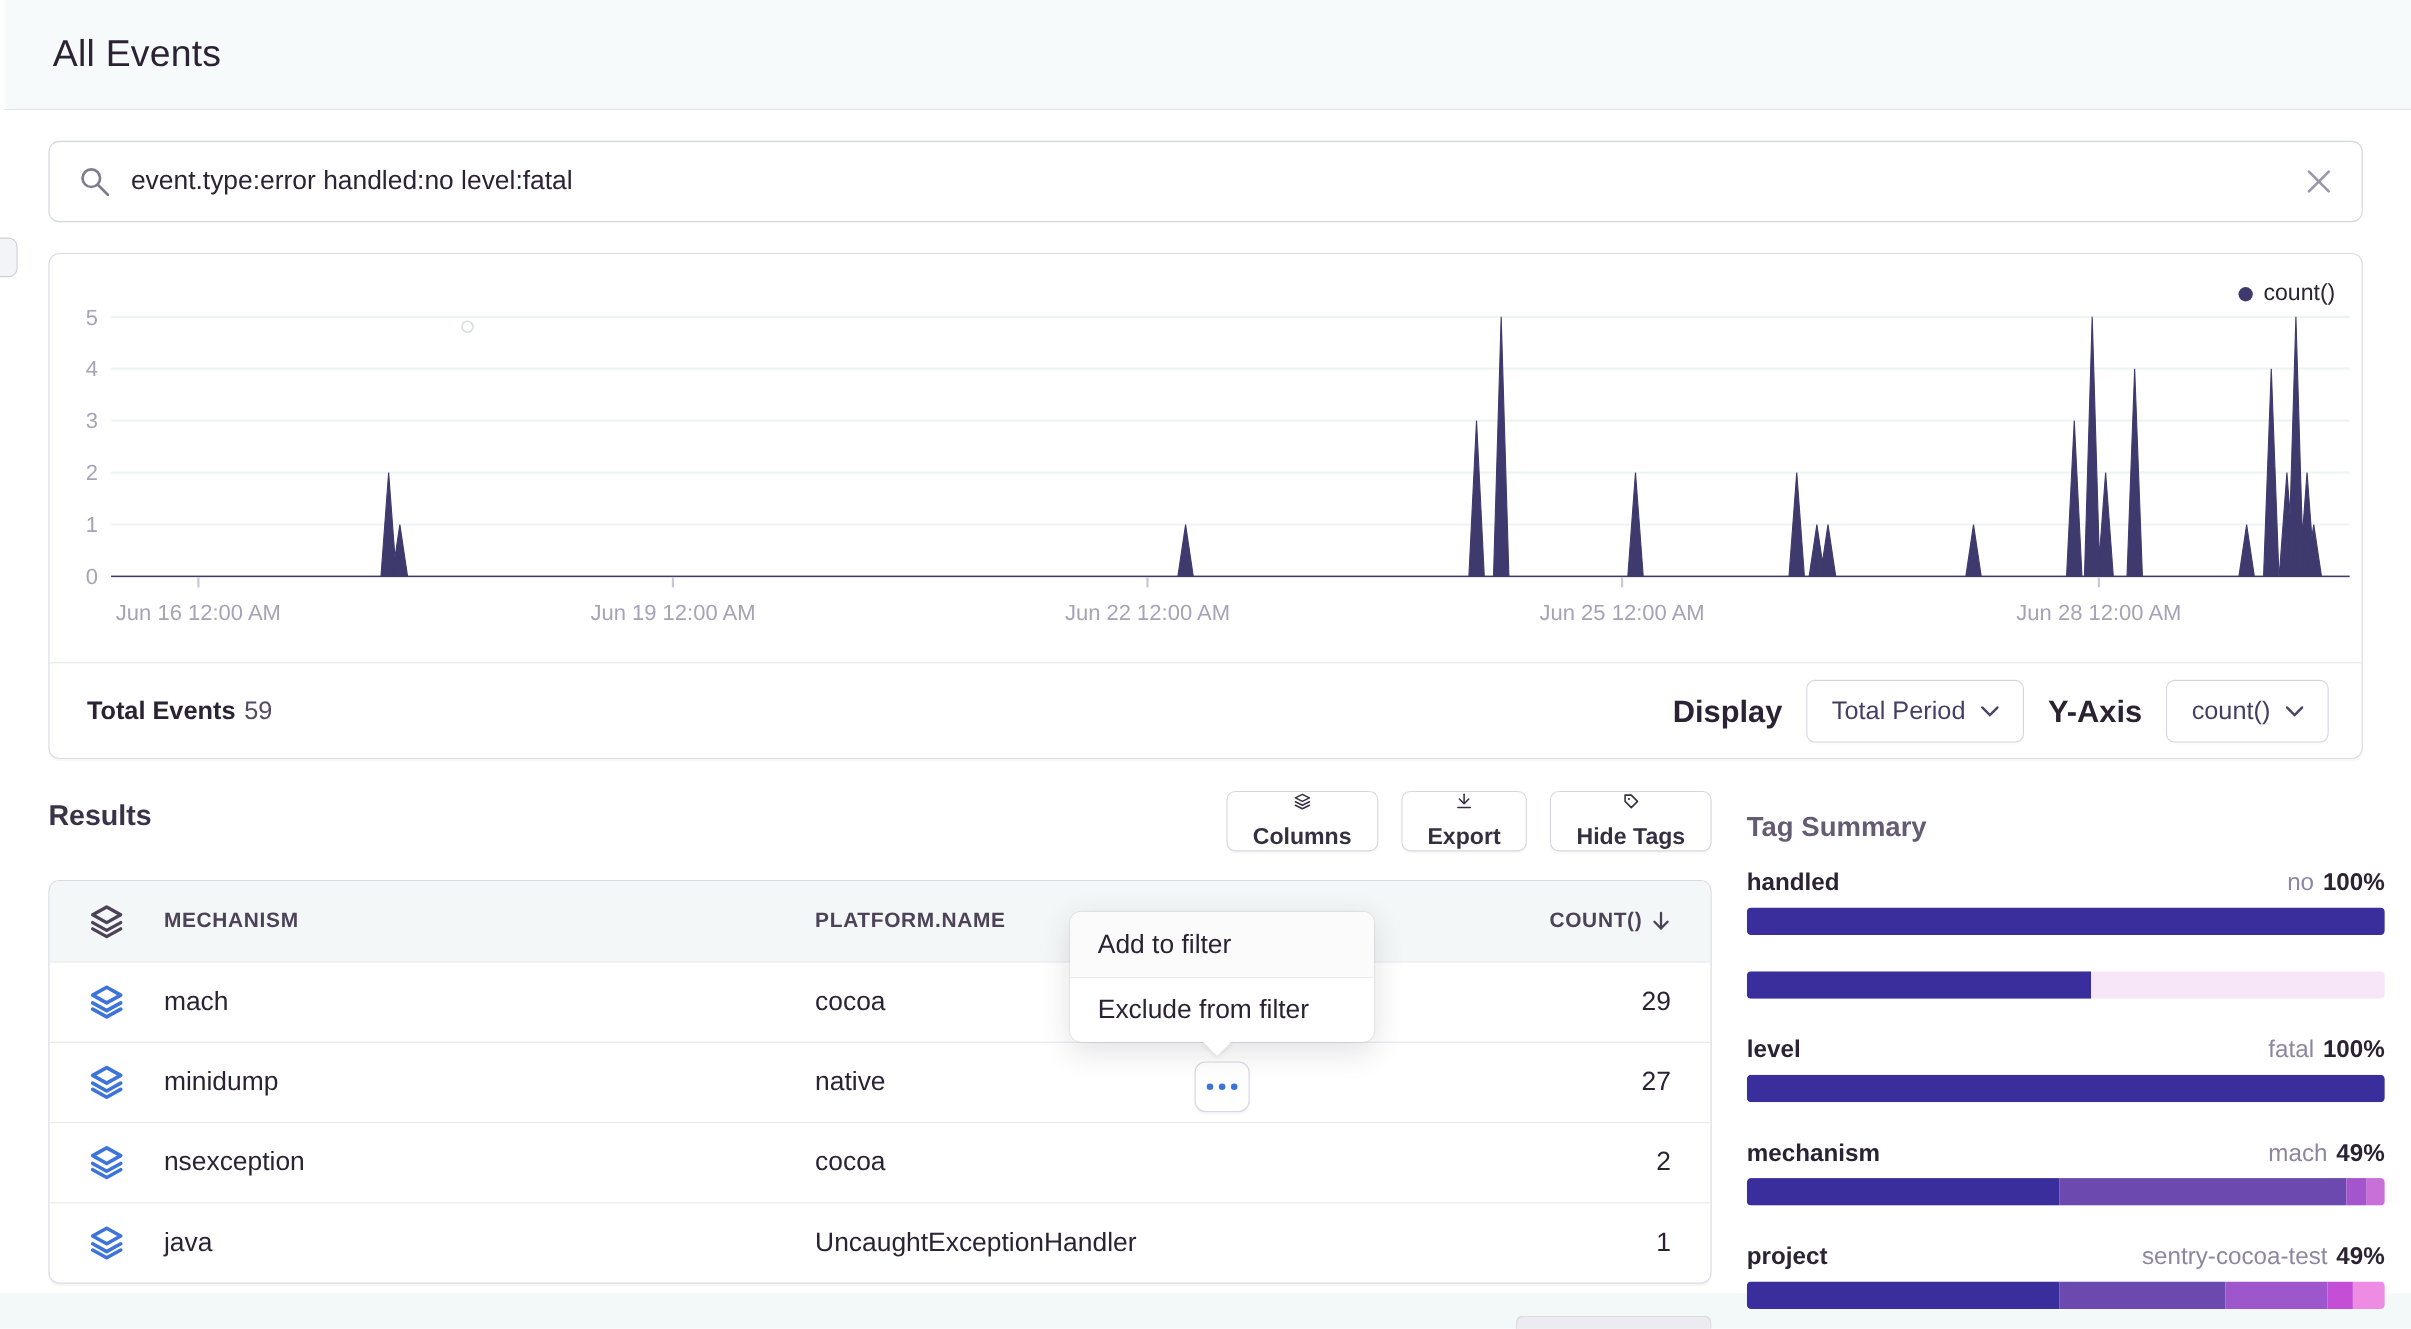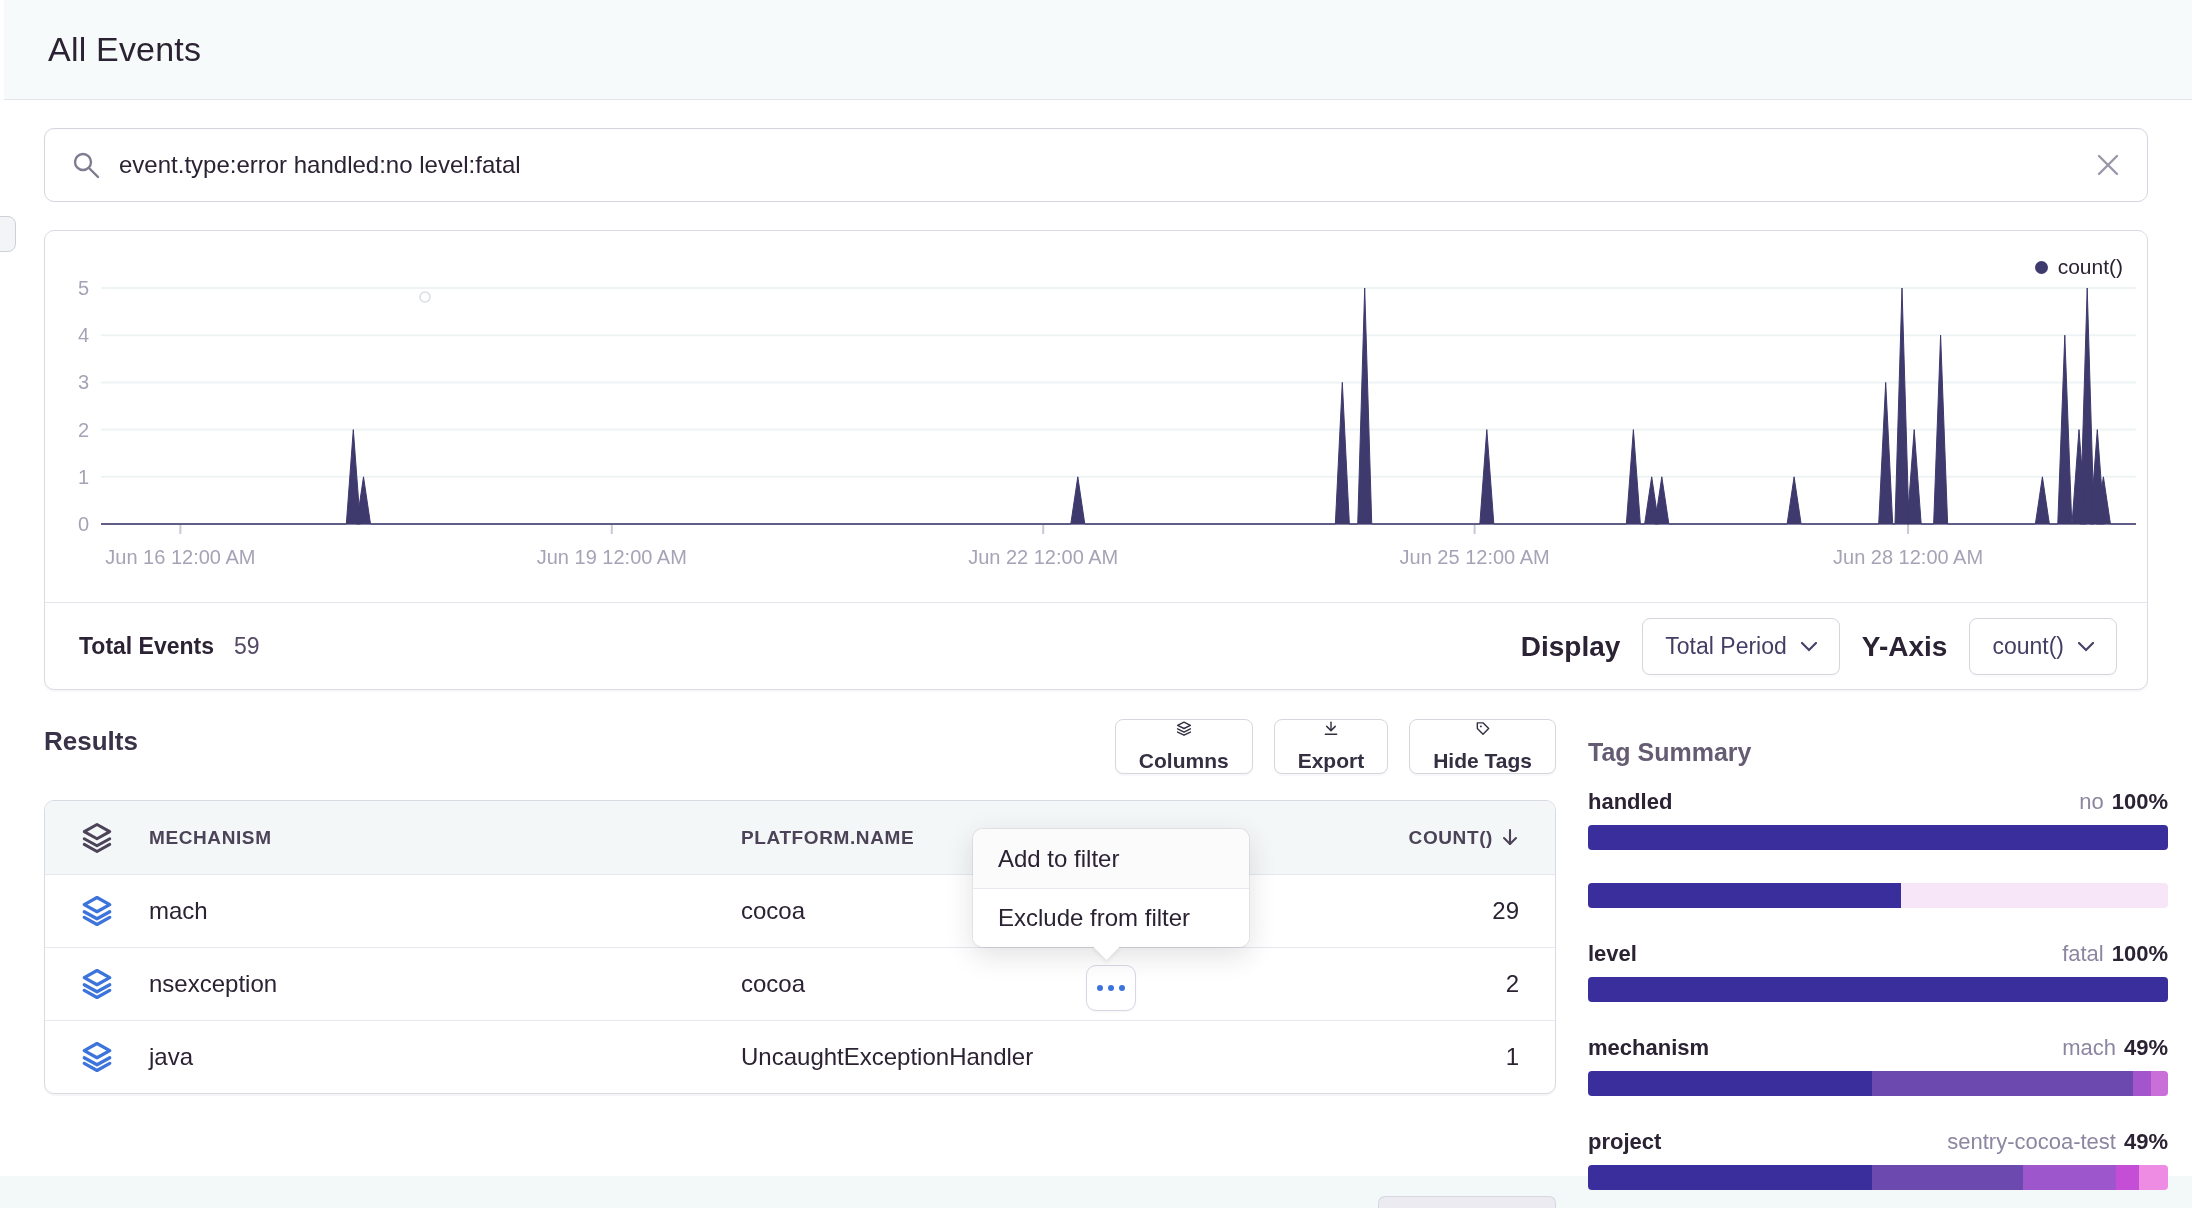--- a/index.html
+++ b/index.html
@@ -46,21 +46,21 @@
   }
   .legend-dot { width:13px; height:13px; border-radius:50%; background:#3e3a6d; }
   #chart-svg { position:absolute; left:0; top:0; }
 
   .chart-footer {
     position:absolute; left:0; top:371px; width:100%; height:88px;
     border-top:1px solid #e5e6ec;
     display:flex; align-items:center; padding:0 30px 0 34px;
   }
   .total-label { font-size:23px; font-weight:bold; color:#2b2233; }
-  .total-value { font-size:23px; color:#544a63; margin-left:20px; }
+  .total-value { font-size:23px; color:#544a63; margin-left:8px; }
   .footer-right { margin-left:auto; display:flex; align-items:center; gap:22px; }
   .footer-label { font-size:28px; font-weight:bold; color:#2b2233; }
   .select-btn {
     height:57px; background:#fff; border:1px solid #d4d6de; border-radius:8px;
     display:inline-flex; align-items:center; gap:14px; padding:0 22px;
     font-size:23px; color:#453d63; font-family:"Liberation Sans",sans-serif;
     box-shadow:0 2px 0 rgba(43,34,51,.02); cursor:pointer;
   }
 
   
@@ -275,32 +275,44 @@
         <div class="t-cell num">29</div>
       </div>
       <div class="t-row">
         <div class="t-cell icon-cell">
           <svg class="ic" width="36" height="34" viewBox="0 0 24 24" fill="none" stroke="#3c74db" stroke-width="2.3" stroke-linejoin="round" stroke-linecap="round">
             <path d="M12 2.5 L21 7.5 12 12.5 3 7.5 Z"></path>
             <path d="M3 12.5 L12 17.5 21 12.5"></path>
             <path d="M3 16.5 L12 21.5 21 16.5"></path>
           </svg>
         </div>
-        <div class="t-cell">nsexception</div>
-        <div class="t-cell">cocoa</div>
-        <div class="t-cell num">2</div>
+        <div class="t-cell">minidump</div>
+        <div class="t-cell">native</div>
+        <div class="t-cell num">27</div>
       </div>
       <div class="t-row">
         <div class="t-cell icon-cell">
           <svg class="ic" width="36" height="34" viewBox="0 0 24 24" fill="none" stroke="#3c74db" stroke-width="2.3" stroke-linejoin="round" stroke-linecap="round">
             <path d="M12 2.5 L21 7.5 12 12.5 3 7.5 Z"></path>
             <path d="M3 12.5 L12 17.5 21 12.5"></path>
             <path d="M3 16.5 L12 21.5 21 16.5"></path>
           </svg>
         </div>
+        <div class="t-cell">nsexception</div>
+        <div class="t-cell">cocoa</div>
+        <div class="t-cell num">2</div>
+      </div>
+      <div class="t-row">
+        <div class="t-cell icon-cell">
+          <svg class="ic" width="36" height="34" viewBox="0 0 24 24" fill="none" stroke="#3c74db" stroke-width="2.3" stroke-linejoin="round" stroke-linecap="round">
+            <path d="M12 2.5 L21 7.5 12 12.5 3 7.5 Z"></path>
+            <path d="M3 12.5 L12 17.5 21 12.5"></path>
+            <path d="M3 16.5 L12 21.5 21 16.5"></path>
+          </svg>
+        </div>
         <div class="t-cell">java</div>
         <div class="t-cell">UncaughtExceptionHandler</div>
         <div class="t-cell num">1</div>
       </div>
     </div>
 </div>
 
 <button class="abs dots-btn">
   <i></i>
     <i></i>

